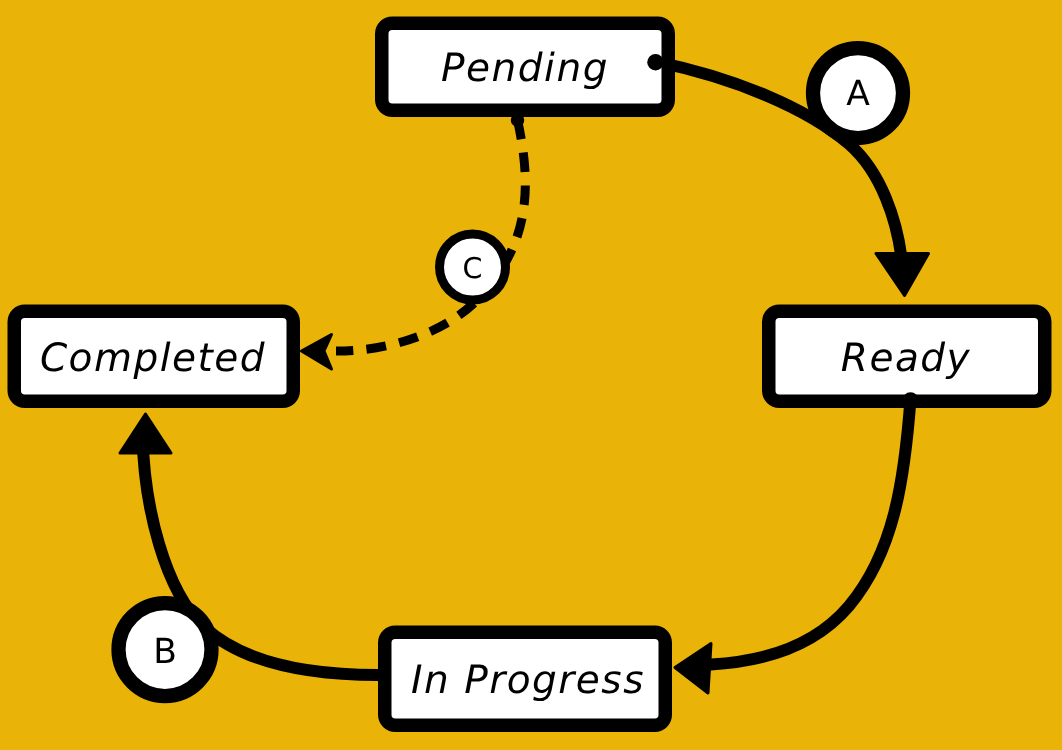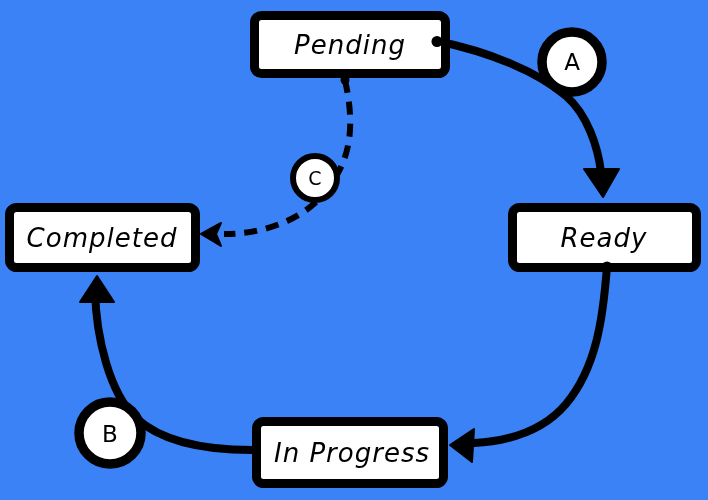--- a/index.html
+++ b/index.html
@@ -4,21 +4,21 @@
 <style>
   html, body {
     margin: 0;
     padding: 0;
     background: #ffffff;
   }
   .stage {
     position: relative;
     width: 708px;
     height: 500px;
-    background: #3b82f6;
+    background: #eab308;
     overflow: hidden;
   }
   svg { display: block; }
   .edge {
     fill: none;
     stroke: #000000;
     stroke-width: 8;
     stroke-linecap: round;
   }
   .edge.dashed {

